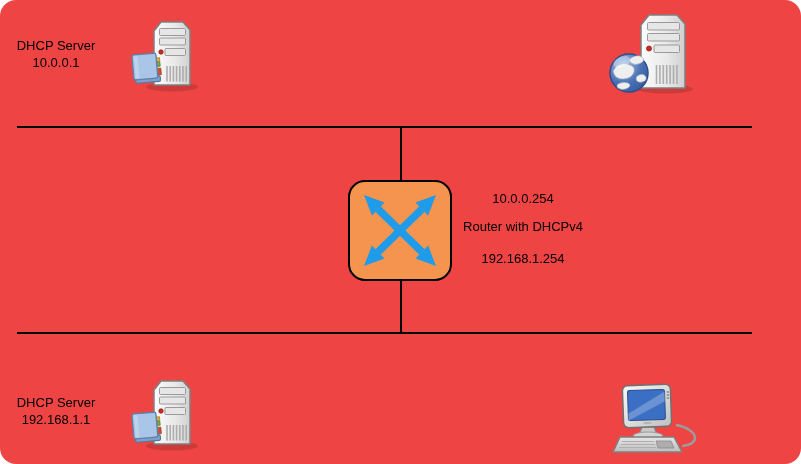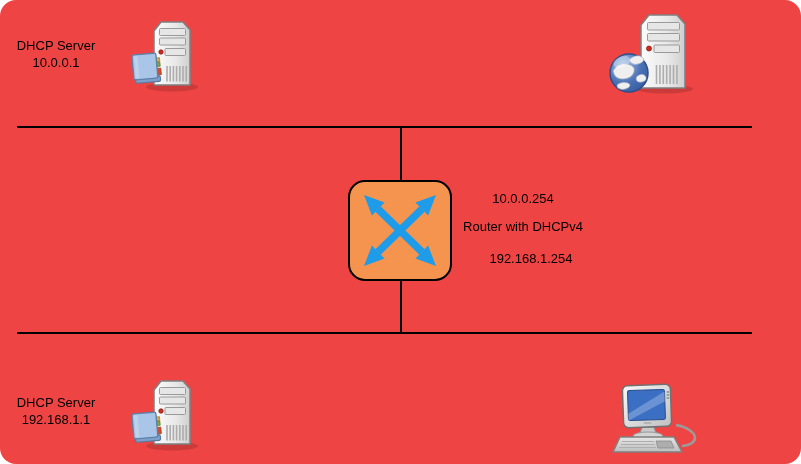--- a/index.html
+++ b/index.html
@@ -126,21 +126,21 @@
     <polygon class="router-arrow" points="89,16 68.5,23.6 81.1,36.4"></polygon>
     <polygon class="router-arrow" points="17,87 37.5,79.4 24.9,66.6"></polygon>
     <polygon class="router-arrow" points="89,87 68.5,79.4 81.1,66.6"></polygon>
   </svg>
   <div class="node-label" style="left:453px;top:190px;width:140px;">
     <div>10.0.0.254</div>
   </div>
   <div class="node-label" style="left:443px;top:209px;width:160px;margin-top:9px;">
     <div>Router with DHCPv4</div>
   </div>
-  <div class="node-label" style="left:453px;top:250px;width:140px;margin-left:8px;">
+  <div class="node-label" style="left:453px;top:250px;width:140px;">
     <div>192.168.1.254</div>
   </div>
 
   <div class="node-label" style="left:0px;top:394px;width:112px;">
     <div>DHCP Server</div>
     <div>192.168.1.1</div>
   </div>
   <svg class="icon" style="left:130px;top:376px;" width="70" height="76" viewBox="0 0 70 76">
     <ellipse class="shadow" cx="42" cy="70" rx="26" ry="4.5"></ellipse>
     <polygon class="tower" fill="url(#gTower)" points="24,14 31,5 53,5 60,13 60,68 24,68"></polygon>

